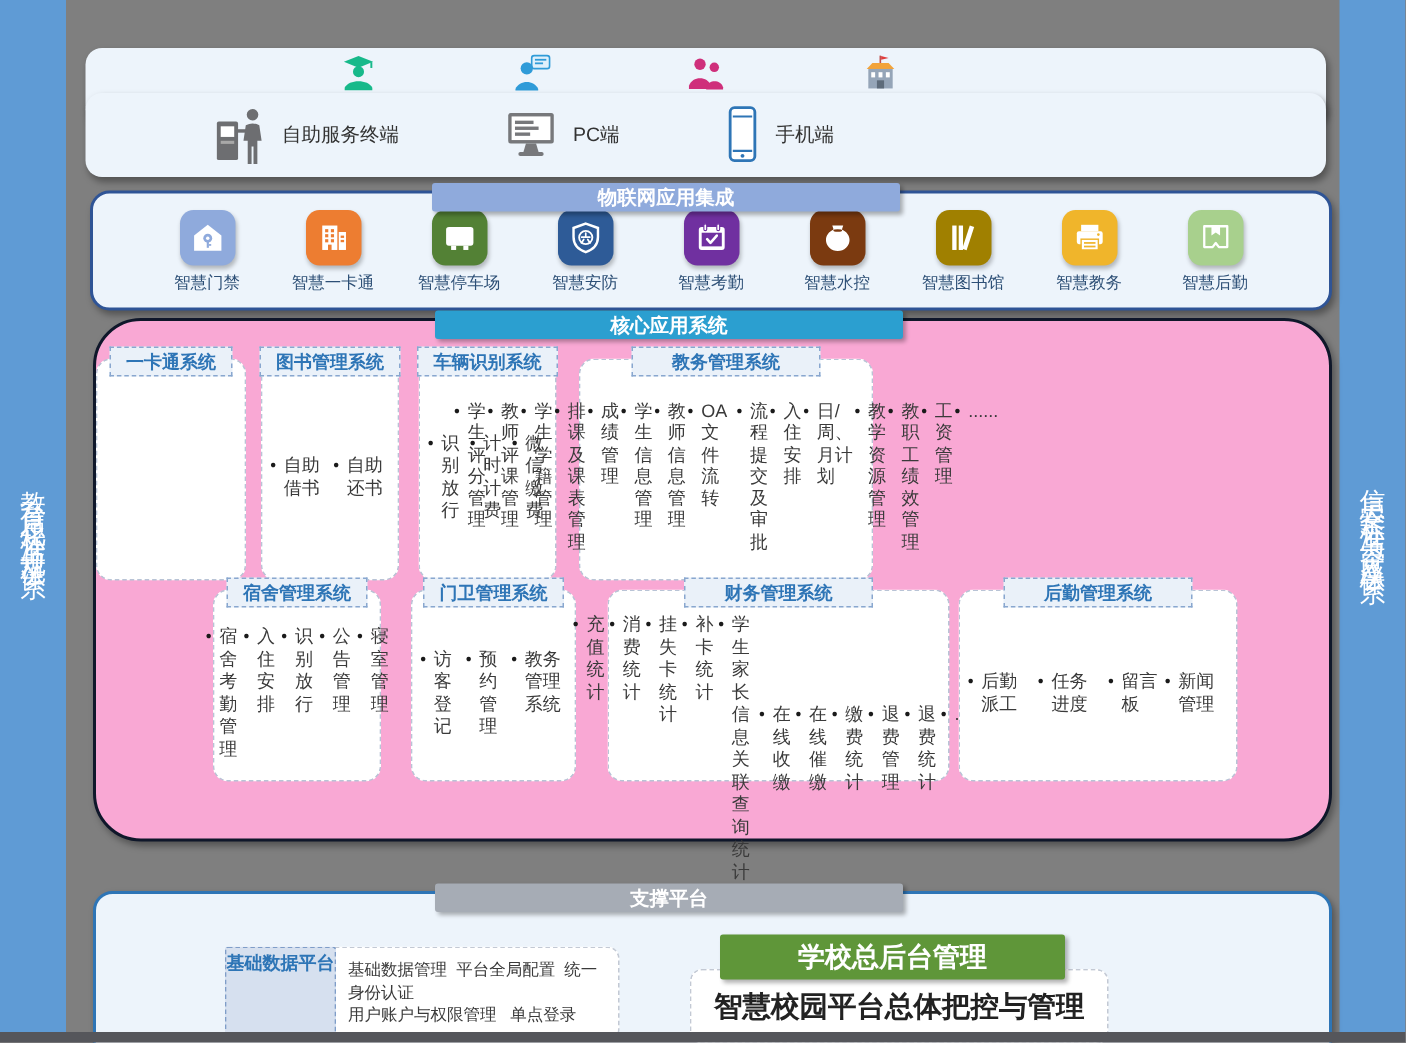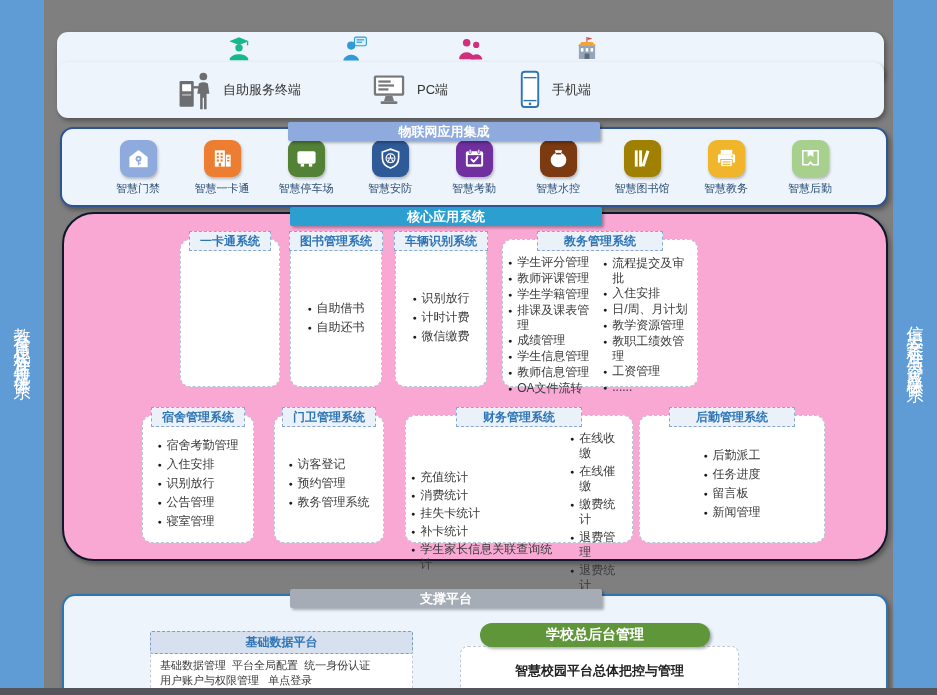--- a/index.html
+++ b/index.html
@@ -34,82 +34,82 @@
     position:absolute;left:226px;top:-7px;width:312px;height:19px;line-height:19px;
     text-align:center;color:#fff;font-weight:bold;font-size:13px;
     border-radius:2px;box-shadow:2px 2px 3px rgba(0,0,0,0.3);z-index:3;
   }
   
   .users-row{display:flex;height:100%;align-items:center;padding-left:150px;gap:52px;}
   .user-group{width:64px;display:flex;flex-direction:column;align-items:center;}
   .u-icon{height:27px;display:flex;align-items:flex-end;justify-content:center;}
   .u-label{font-size:12px;color:#333;margin-top:1px;}
   
-  .term-row{display:flex;height:100%;align-items:center;padding-left:120px;gap:70px;}
+  .term-row{display:flex;height:100%;align-items:center;padding-left:85px;gap:70px;}
   .term-group{display:flex;align-items:center;}
   .t-icon{display:flex;align-items:center;}
   .t-label{font-size:13px;color:#333;margin-left:10px;}
   
   .iot-row{display:flex;justify-content:space-between;padding:11px 34px 0 34px;}
   .iot-item{width:88px;display:flex;flex-direction:column;align-items:center;}
   .iot-tile{
     width:37px;height:37px;border-radius:9px;display:flex;align-items:center;justify-content:center;
     box-shadow:1px 2px 3px rgba(0,0,0,0.25);
   }
   .iot-label{font-size:11px;color:#2d4f76;margin-top:4px;white-space:nowrap;}
   
   .core-row{display:flex;align-items:stretch;}
   .core-row.r1{margin-top:25px;height:148px;}
-  .core-row.r2{margin-top:28px;height:128px;}
+  .core-row.r2{margin-top:6px;height:128px;}
   .sys-box{
     position:relative;background:#fff;border:1px dashed #b9c4d6;border-radius:10px;
     display:flex;flex-direction:column;box-sizing:border-box;
   }
-  #core-row1 .sys-box:nth-child(1){width:100px;margin-left:116px;}
+  #core-row1 .sys-box:nth-child(1){width:100px;}
   #core-row1 .sys-box:nth-child(2){width:92px;margin-left:10px;}
   #core-row1 .sys-box:nth-child(3){width:92px;margin-left:13px;}
   #core-row1 .sys-box:nth-child(4){width:196px;margin-left:15px;}
   #core-row2 .sys-box:nth-child(1){width:112px;margin-left:78px;}
   #core-row2 .sys-box:nth-child(2){width:110px;margin-left:20px;}
   #core-row2 .sys-box:nth-child(3){width:228px;margin-left:21px;}
   #core-row2 .sys-box:nth-child(4){width:186px;margin-left:6px;}
   .box-title{
     align-self:center;margin-top:-9px;background:#eaf1f9;border:1px dashed #89a7cf;
     color:#2e75b6;font-weight:bold;font-size:12px;line-height:16px;
     padding:1px 10px;white-space:nowrap;z-index:2;
   }
   .box-title.wide{padding:1px 26px;}
   .cols{flex:1;display:flex;justify-content:center;align-items:center;padding:4px 5px 6px 5px;}
-  .col{display:flex;flex-direction:column;justify-content:center;gap:4px;}
+  .col{display:flex;flex-direction:row;justify-content:center;gap:4px;}
   .col + .col{margin-left:6px;}
   .item{font-size:12px;color:#3a3a3a;display:flex;line-height:15px;}
   .item::before{content:"●";font-size:7px;color:#1a1a1a;margin-right:5px;line-height:15px;flex-shrink:0;}
   #core-row1 .sys-box:nth-child(4) .col{gap:1px;}
   #core-row1 .sys-box:nth-child(4) .item{line-height:14.5px;}
   #core-row2 .sys-box:nth-child(3) .col{gap:3px;}
   
   .base-box{
     position:absolute;left:86px;top:35px;width:263px;height:63px;background:#fff;
-    border:1px dashed #c3c9d4;border-radius:8px;display:flex;flex-direction:column;box-sizing:border-box;
+    border:1px dashed #c3c9d4;border-radius:8px;display:flex;flex-direction:row;box-sizing:border-box;
   }
   .base-title{
     background:#d6e0ef;border:1px dashed #7f9dc8;margin:-1px;
     color:#2e75b6;font-weight:bold;font-size:12px;text-align:center;padding:2px 0;border-radius:2px;
   }
   .base-text{flex:1;display:flex;flex-direction:column;justify-content:center;padding:1px 9px;}
   .base-line{font-size:11px;color:#3a3a3a;line-height:15px;white-space:pre-wrap;}
   .admin-title{
-    position:absolute;left:416px;top:27px;width:230px;color:#fff;font-weight:bold;font-size:14px;
-    text-align:center;padding:3px 0;z-index:2;box-shadow:2px 2px 3px rgba(0,0,0,0.3);border-radius:12px;
+    position:absolute;left:416px;top:27px;width:230px;color:#fff;font-weight:bold;font-size:18px;
+    text-align:center;padding:3px 0;z-index:2;box-shadow:2px 2px 3px rgba(0,0,0,0.3);border-radius:2px;
   }
   .admin-box{
     position:absolute;left:396px;top:50px;width:277px;height:48px;background:#fff;
     border:1px dashed #c3c9d4;border-radius:8px;display:flex;align-items:center;justify-content:center;
   }
-  .admin-desc{font-size:13px;font-weight:bold;color:#222;}
+  .admin-desc{font-size:19px;font-weight:bold;color:#222;}
 </style>
 </head>
 <body style="background: rgb(127, 127, 127);">
 
 <div id="page">
 
   <div class="sidebar left" style="background: rgb(95, 155, 213);">
     <span>教育信息化标准与规范体系</span>
   </div>
   <div class="sidebar right" style="background: rgb(95, 155, 213);">

